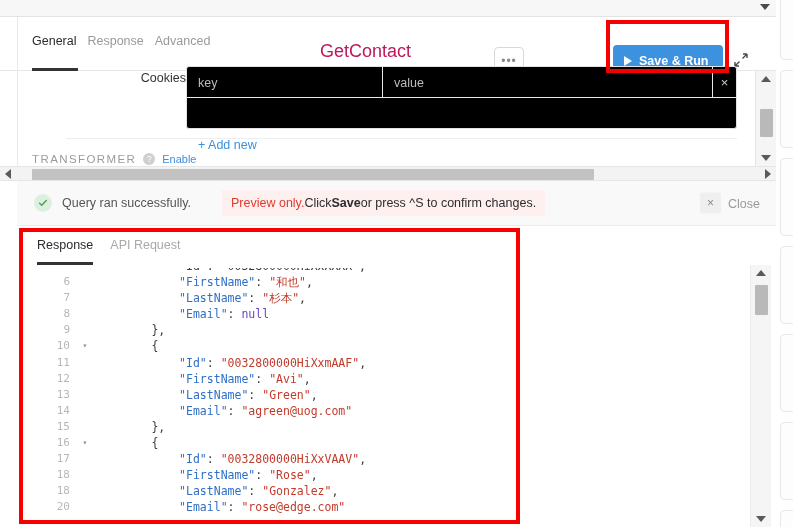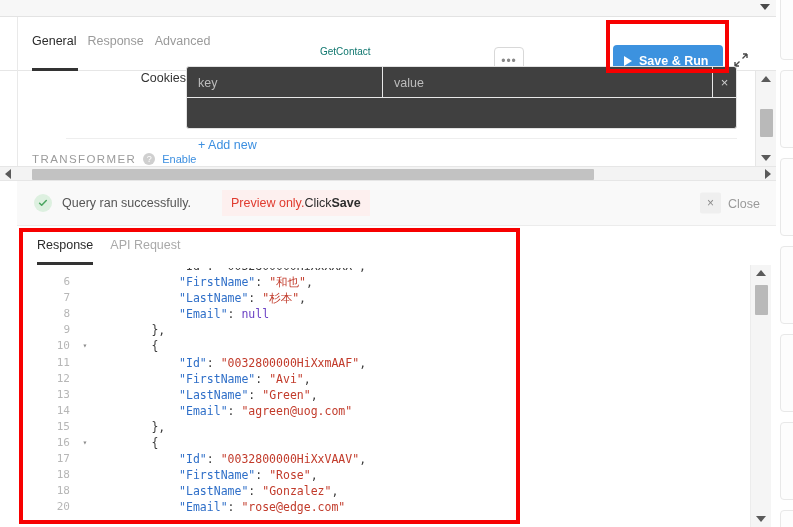--- a/index.html
+++ b/index.html
@@ -48,21 +48,21 @@
     cursor: pointer; white-space: nowrap;
   }
   .tab.active { color: #2b2b2b; }
   .tab-underline {
     position: absolute; left: 32px; top: 51px; width: 46px; height: 3px;
     background: #333;
   }
   .hdr-title {
     position: absolute; left: 320px; top: 34px;
     transform: translateY(-50%);
-    font-size: 10px; color: #0f766e; white-space: nowrap;
+    font-size: 18px; color: #be185d; white-space: nowrap;
   }
   .btn-dots {
     position: absolute; left: 494px; top: 30px; width: 30px; height: 28px;
     border: 1px solid #d8d8d8; border-radius: 4px; background: #fff;
     display: flex; align-items: center; justify-content: center;
     cursor: pointer;
   }
   .btn-dots span { font-size: 12px; color: #888; letter-spacing: 1px; line-height: 6px; }
   .btn-preview {
     position: absolute; left: 531px; top: 30px; height: 28px;
@@ -101,21 +101,21 @@
   .panel-left-rule {
     position: absolute; left: 17px; top: 0; width: 1px; height: 95px;
     background: #e9e9e9;
   }
   .lbl-cookies {
     position: absolute; left: 126px; top: 71px; width: 60px;
     text-align: right; font-size: 12.5px; color: #333;
   }
   .kv-table {
     position: absolute; left: 186px; top: 66px; width: 551px; height: 63px;
-    border: 1px solid #e2e2e2; border-radius: 3px; background: #404040;
+    border: 1px solid #e2e2e2; border-radius: 3px; background: #000000;
   }
   .kv-row { position: relative; height: 31px; border-bottom: 1px solid #e8e8e8; display: flex; }
   .kv-cell {
     height: 31px; display: flex; align-items: center;
     padding-left: 11px; font-size: 12.5px; color: #bdbdbd;
   }
   .kv-cell.key { width: 196px; border-right: 1px solid #e8e8e8; }
   .kv-cell.val { width: 330px; border-right: 1px solid #e8e8e8; }
   .kv-x {
     width: 23px; display: flex; align-items: center; justify-content: center;
@@ -347,20 +347,21 @@
     <div class="chk-ico">
       <svg width="12" height="12" viewBox="0 0 12 12">
         <path d="M2.6 6.2 L4.7 8.3 L9.3 3.6" stroke="#4aa560" stroke-width="1.5" fill="none" stroke-linecap="round" stroke-linejoin="round"></path>
       </svg>
     </div>
     <div class="status-txt">Query ran successfully.</div>
     <div class="warn-pill">
       <span class="red">Preview only.</span>
         <span> Click </span>
         <b>Save</b>
+        <span> or press ^S to confirm changes.</span>
     </div>
     <div class="close-btn">
       <span class="close-x">×</span>
       <span class="close-lbl">Close</span>
     </div>
   </div>
 
   <div class="resp-panel">
     <div class="resp-tabs">
       <div class="rtab active">Response</div>

